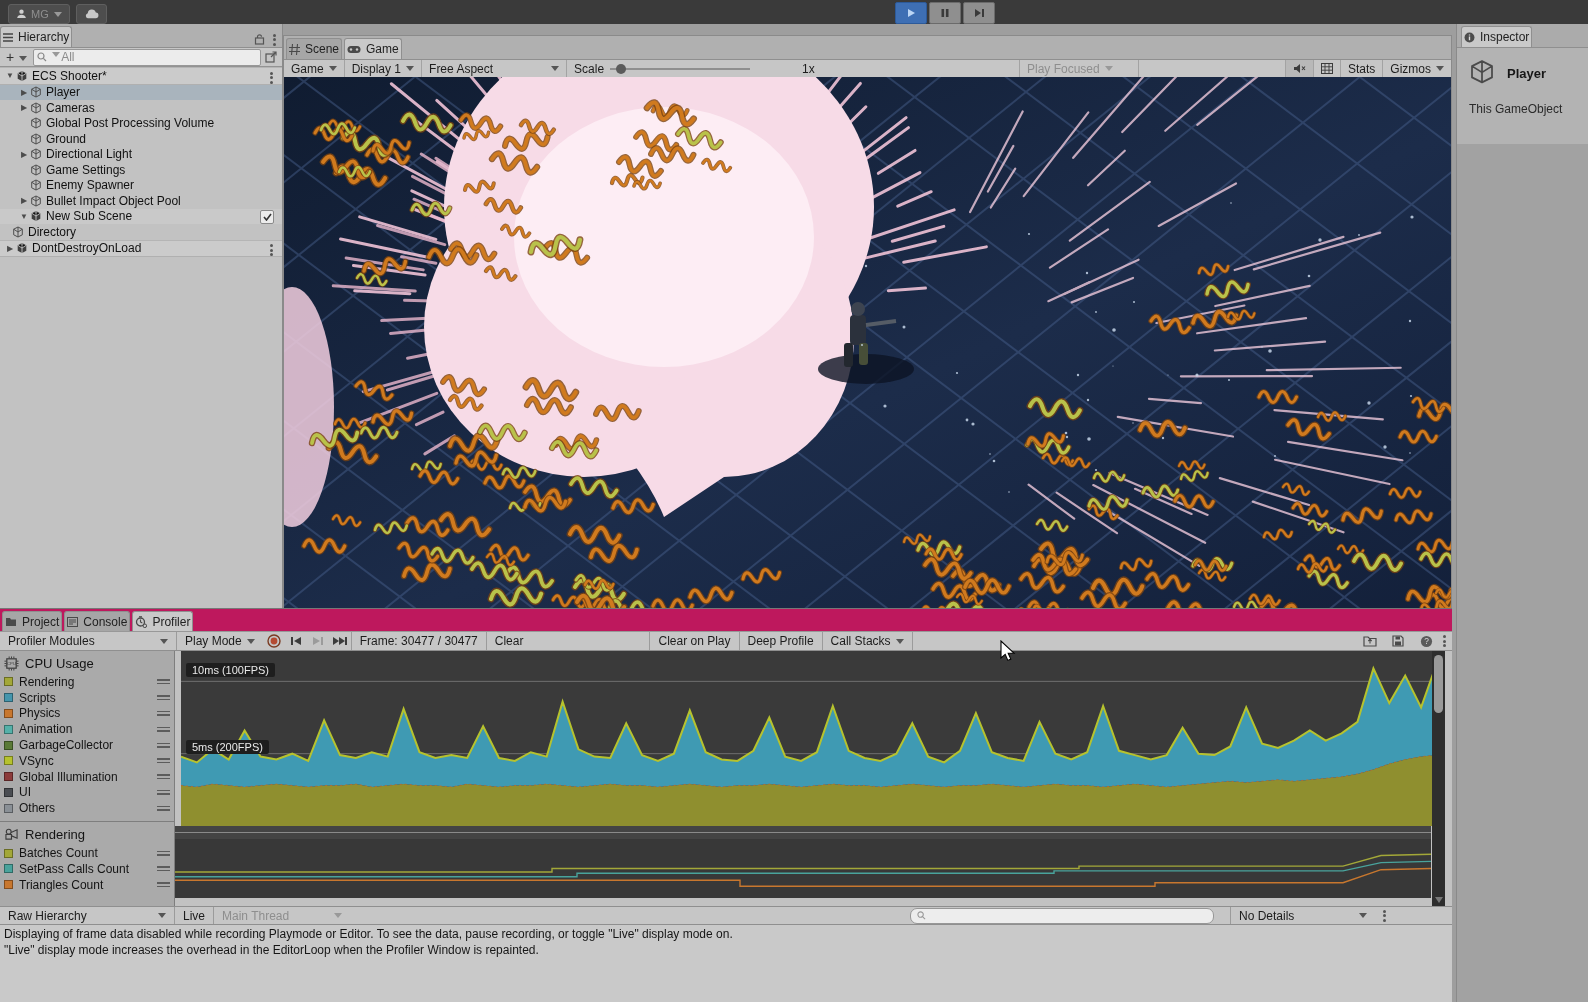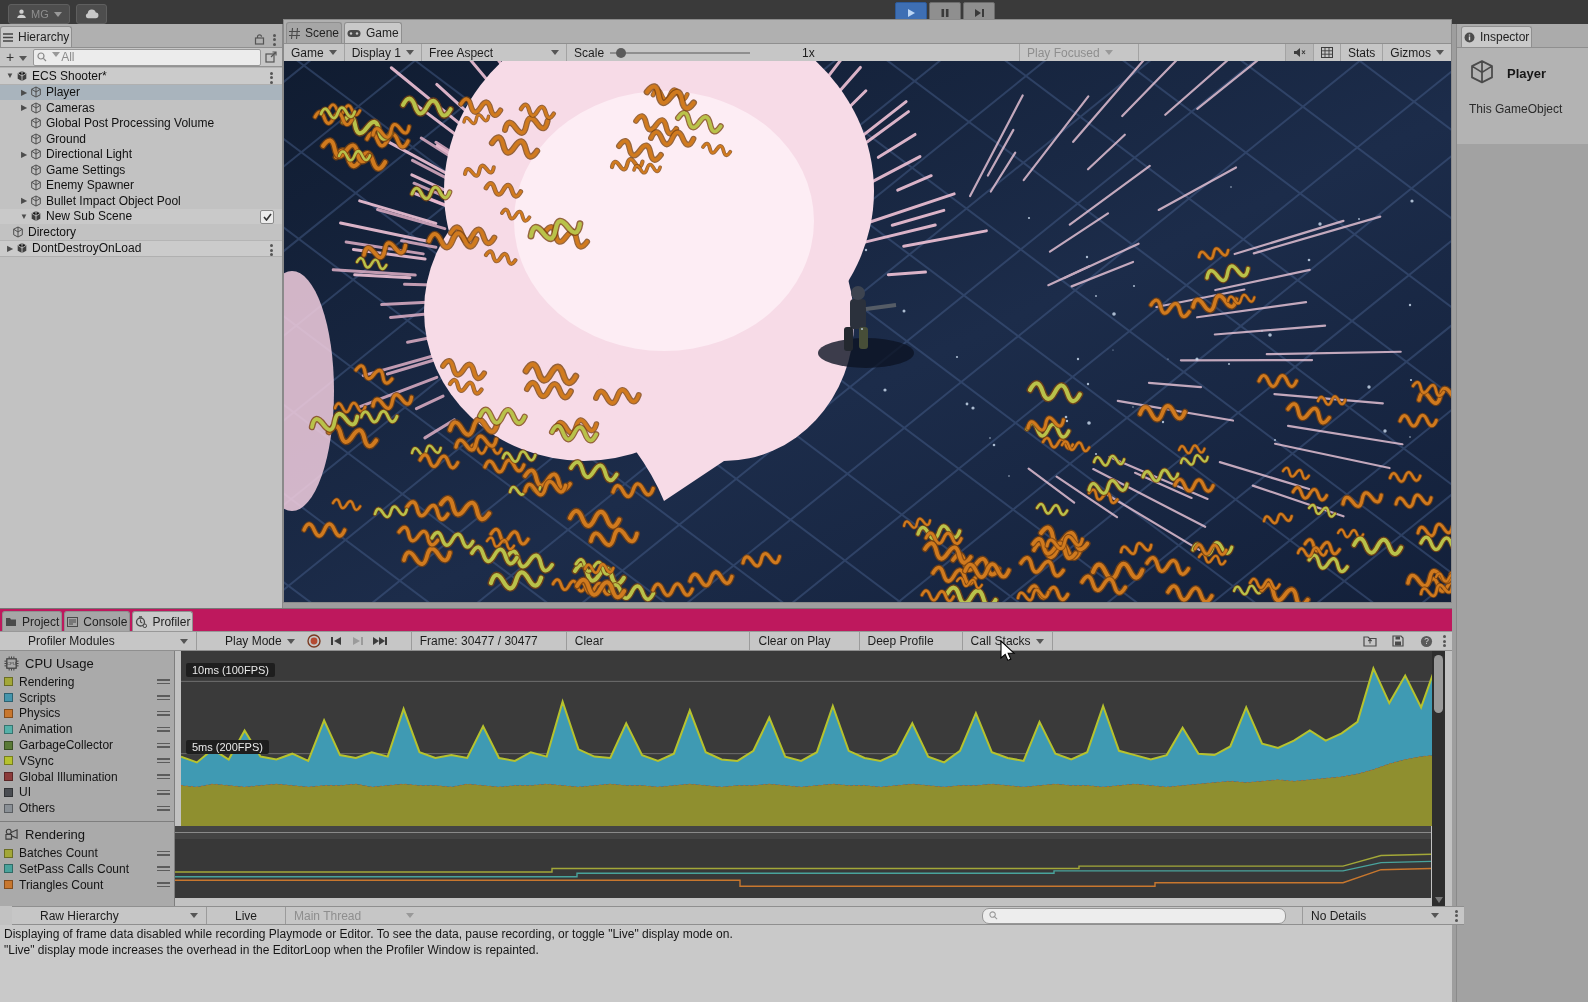--- a/index.html
+++ b/index.html
@@ -35,48 +35,48 @@
   .trow{position:relative;height:15.5px;display:flex;align-items:center;font-size:12px;color:#111;}
   .trow .arr{width:12px;text-align:center;font-size:8px;color:#4c4c4c;flex:none;}
   .trow .ic{flex:none;margin-right:4px;display:flex;}
   .scene-row{background:#cbcbcb;border-top:1px solid #b5b5b5;border-bottom:1px solid #b0b0b0;}
   .sel-row{background:#a9b4bd;}
   .sub-row{background:#c9c9c9;}
   .chk{width:12px;height:12px;background:#ececec;border:1px solid #8a8a8a;border-radius:2px;
        position:absolute;right:8px;top:1px;display:flex;align-items:center;justify-content:center;}
 
   
-  #gamepanel{left:283px;top:19px;width:1169px;height:584px;background:#fde047;border:1px solid #8a8a8a;box-sizing:border-box;}
+  #gamepanel{left:283px;top:35px;width:1169px;height:584px;background:#fde047;border:1px solid #8a8a8a;box-sizing:border-box;}
   #viewport{position:absolute;left:0;top:41px;width:1167px;height:541px;background:#16233c;overflow:hidden;}
   .gv-ctrl{display:flex;align-items:center;padding:0 7px;height:100%;border-right:1px solid #a3a3a3;color:#1d1d1d;}
   .slider-track{width:140px;height:2px;background:#8f8f8f;position:relative;margin:0 6px;}
   .slider-knob{position:absolute;left:6px;top:-4px;width:10px;height:10px;border-radius:50%;background:#5b5b5b;}
 
   
   #inspector{left:1456px;top:24px;width:132px;height:978px;background:#b3b3b3;border-left:1px solid #8a8a8a;box-sizing:border-box;}
 
   
   #bottom{left:0;top:608px;width:1452px;height:394px;background:#c2c2c2;border-top:1px solid #777;}
   #prof-toolbar{position:absolute;left:0;top:22px;width:1452px;height:20px;background:#c6c6c6;
                 border-top:1px solid #989898;border-bottom:1px solid #8f8f8f;display:flex;align-items:center;box-sizing:border-box;}
-  .pt-item{display:flex;align-items:center;height:100%;padding:0 8px;color:#1c1c1c;margin-left:20px;}
+  .pt-item{display:flex;align-items:center;height:100%;padding:0 8px;color:#1c1c1c;}
   .icon-btn{width:22px;height:16px;display:flex;align-items:center;justify-content:center;}
   #modules{position:absolute;left:0;top:42px;width:175px;height:255px;background:#aaaaaa;border-right:1px solid #7e7e7e;box-sizing:border-box;}
   .mod-head{display:flex;align-items:center;gap:6px;font-size:13px;color:#141414;padding:5px 4px 3px 4px;}
   .leg-row{display:flex;align-items:center;height:15.8px;padding:0 4px;color:#141414;}
   .leg-chip{width:9px;height:9px;margin-right:6px;flex:none;border:1px solid rgba(0,0,0,.35);box-sizing:border-box;}
   .leg-handle{margin-left:auto;width:13px;flex:none;}
   .leg-handle i{display:block;height:1.5px;background:#5c5c5c;margin:2px 0;}
   #cpu-chart{position:absolute;left:181px;top:42px;width:1256px;height:175px;background:#3a3a3a;}
   #rnd-chart{position:absolute;left:175px;top:230px;width:1256px;height:59px;background:#383838;}
   #chart-gap{position:absolute;left:175px;top:217px;width:1256px;height:13px;background:#444;}
   .ms-badge{position:absolute;background:#1e1e1e;color:#e9e9e9;font-size:11px;padding:1px 6px;border-radius:2px;}
   #vscroll{position:absolute;left:1432px;top:42px;width:13px;height:259px;background:#2e2e2e;}
   #vthumb{position:absolute;left:2px;top:4px;width:9px;height:58px;background:#9a9a9a;border-radius:5px;}
-  #prof-footer{position:absolute;left:12px;top:297px;width:1452px;height:19px;background:#c6c6c6;
+  #prof-footer{position:absolute;left:0;top:297px;width:1452px;height:19px;background:#c6c6c6;
                border-top:1px solid #8f8f8f;border-bottom:1px solid #8f8f8f;display:flex;align-items:center;box-sizing:border-box;}
   #prof-search{width:290px;height:14px;background:#ededed;border:1px solid #979797;border-radius:7px;
                display:flex;align-items:center;padding:0 6px;color:#9a9a9a;gap:4px;}
   #status{position:absolute;left:0;top:316px;width:1452px;height:78px;background:#c9c9c9;color:#161616;}
   #status div{padding:2px 4px 0 4px;}
 
   svg{display:block;}
 </style>
 </head>
 <body>

